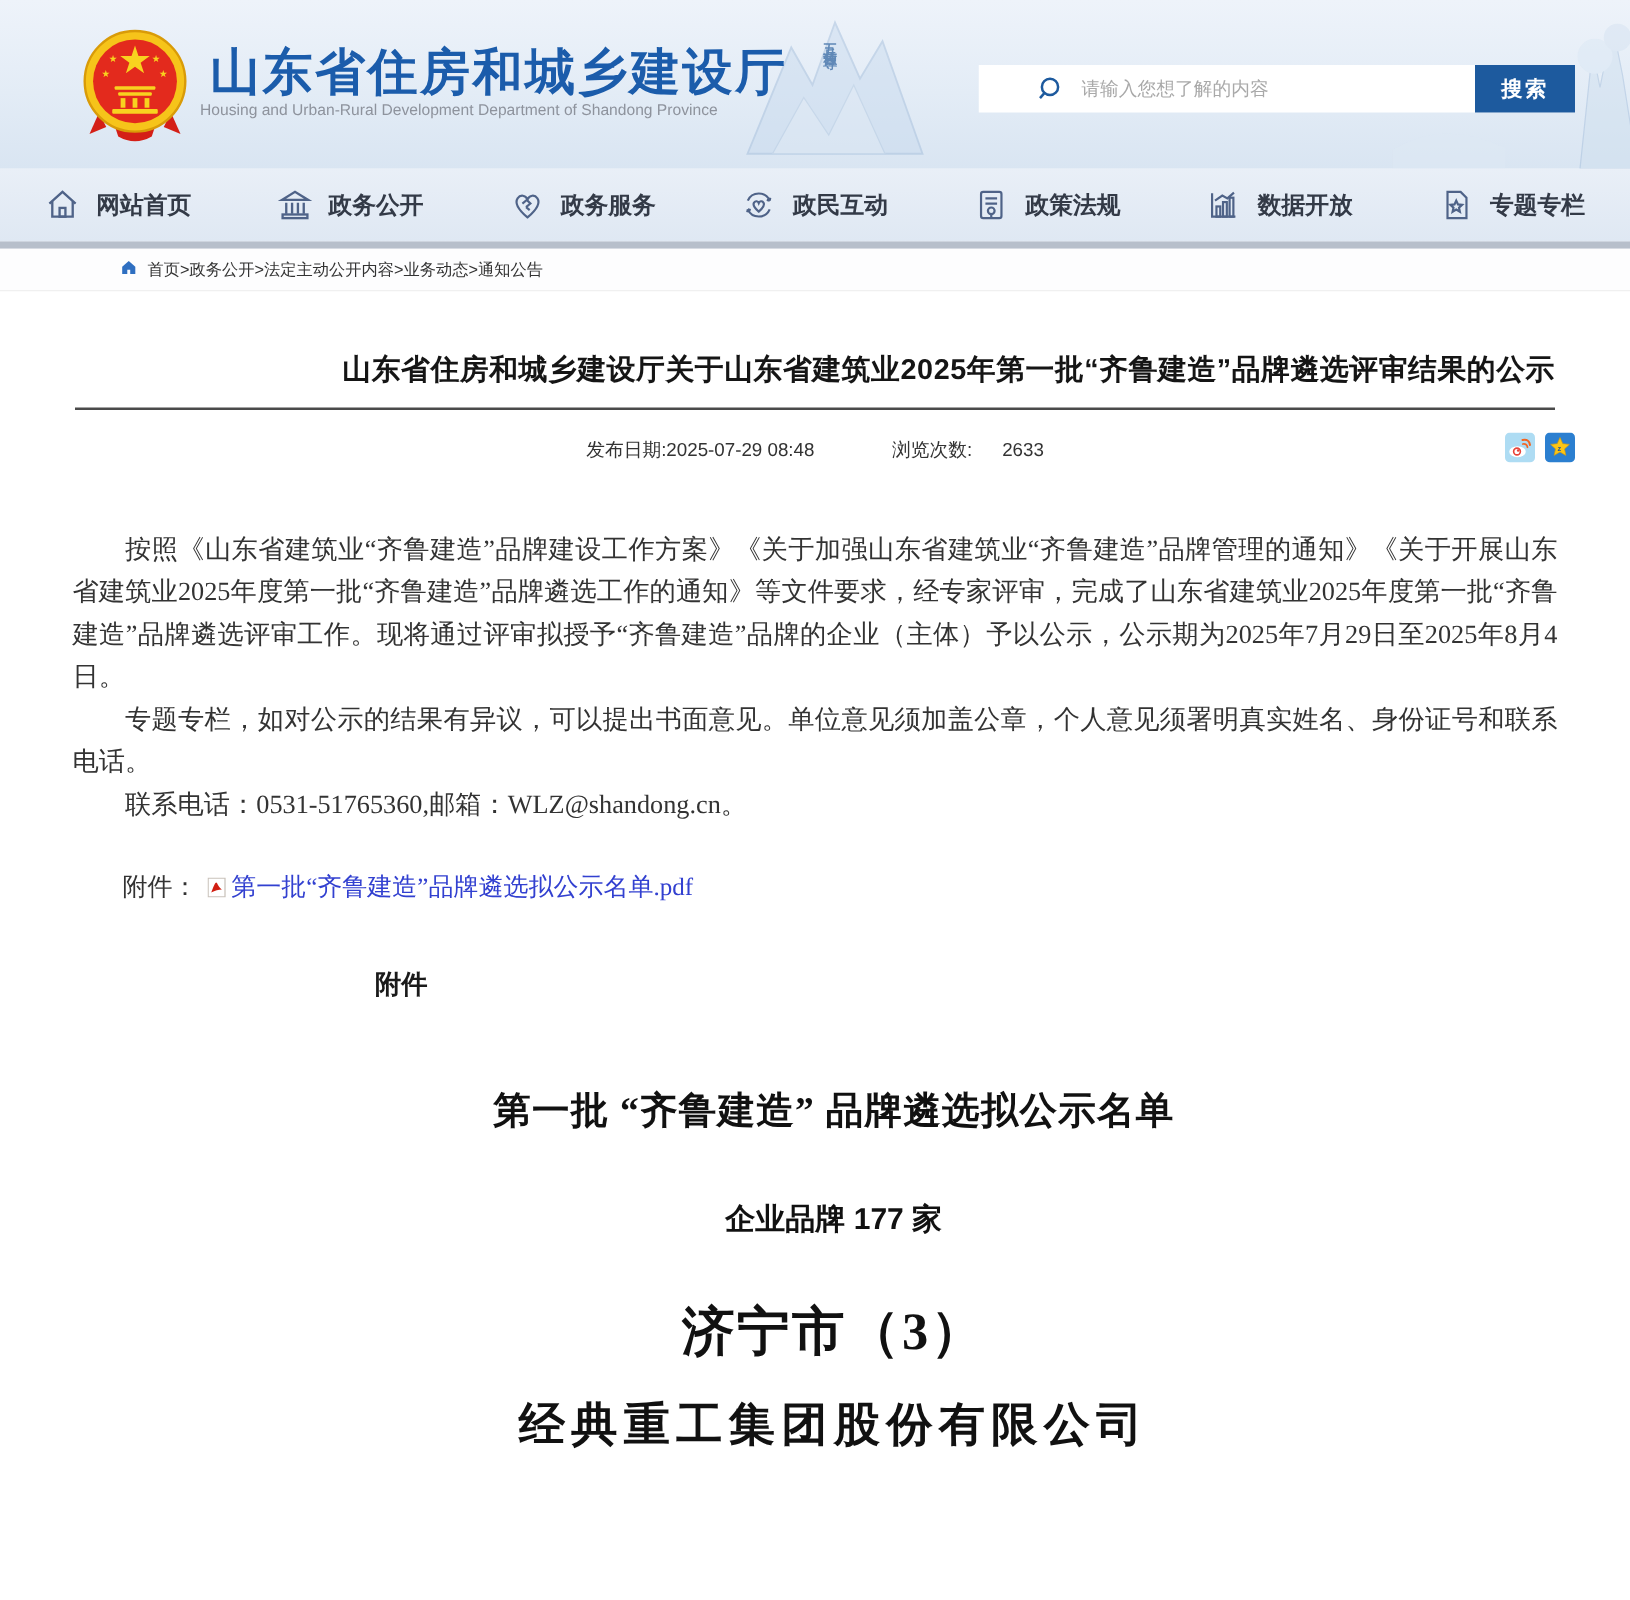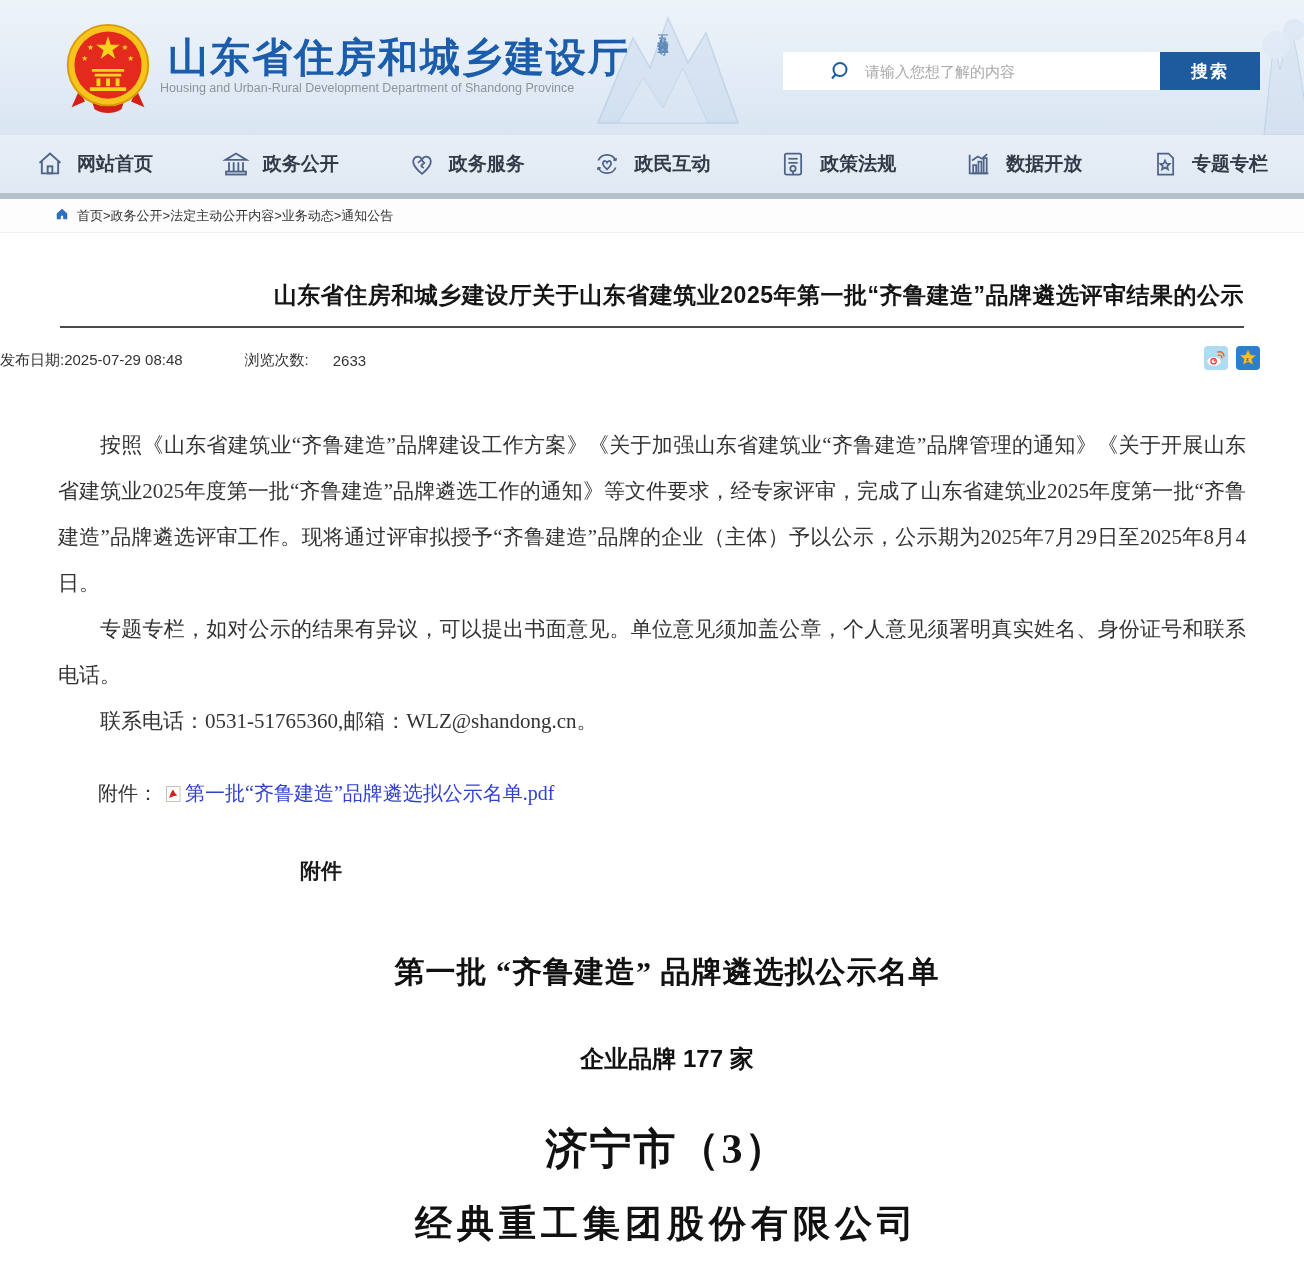--- a/index.html
+++ b/index.html
@@ -17,49 +17,49 @@
   .emblem { position:absolute; left:62px; top:20px; width:92px; height:94px; }
   .site-title { position:absolute; left:168px; top:30px; font-size:40px; font-weight:bold;
     color:#1b5cab; letter-spacing:2px; }
   .site-subtitle { position:absolute; left:160px; top:81px; font-size:12.5px; color:#8e939d; }
   .search-bar { position:absolute; left:783px; top:52px; width:477px; height:38px;
     background:#ffffff; display:flex; align-items:center;padding-left:28px; }
   .search-icon-wrap { padding-left:18px; display:flex; align-items:center; }
   .search-input { flex:1; height:100%; border:none; outline:none; background:transparent;
     font-size:15px; color:#333; padding-left:14px; }
   .search-input::placeholder { color:#a9a9a9; }
-  .search-btn { width:100px; height:38px; border:none; background:#1d5a9e; color:#fff;
+  .search-btn { width:80px; height:38px; border:none; background:#1d5a9e; color:#fff;
     font-size:17px; font-weight:bold; letter-spacing:2px; cursor:pointer; }
 
   
   .main-nav { position:relative; height:58px;
     background:linear-gradient(180deg,#e9eff7 0%,#dfe8f3 100%);
     display:flex; align-items:center; justify-content:space-between; padding:0 36px; overflow:visible; }
   .nav-item { display:flex; align-items:center; gap:13px; cursor:pointer; }
   .nav-item .label { font-size:19px; font-weight:bold; color:#333a47; }
   .nav-icon { display:flex; align-items:center; }
   .gray-bar { height:6px; background:#b7bfcb; }
 
   
   .breadcrumb { height:34px; background:#fdfdfe; display:flex; align-items:center;
-    padding-left:55px; gap:8px; font-size:13px; color:#333; border-bottom:1px solid #f0f0f0; }
+    padding-left:96px; gap:8px; font-size:13px; color:#333; border-bottom:1px solid #f0f0f0; }
 
   
   .article-title { text-align:right; font-size:23px; font-weight:bold; color:#151515;
     margin:47px 60px 0; letter-spacing:.5px; }
   .title-rule { margin:15px 60px 0; border:none; border-top:2px solid #4a4a4a; }
-  .meta { margin-top:20px; height:24px; display:flex; align-items:center;
+  .meta { margin-top:20px; height:24px; display:flex; justify-content:center; align-items:center;
     font-size:15px; color:#333; position:relative; }
   .meta .pub { margin-right:62px; }
   .meta .views-value { margin-left:24px; }
   .share-icons { position:absolute; right:44px; top:-2px; display:flex; gap:8px; }
   .share-icons svg { display:block; cursor:pointer; }
 
   .paragraphs { margin:50px 58px 0; font-family:"Liberation Serif","DejaVu Serif",serif;
-    font-size:21px; color:#333; line-height:46px; text-align:justify; }
+    font-size:21px; color:#333; line-height:34px; text-align:justify; }
   .paragraphs p { text-indent:2em; }
 
   .attachment-row { margin:36px 58px 0; font-family:"Liberation Serif","DejaVu Serif",serif;
     font-size:20px; color:#333; padding-left:2em; display:flex; align-items:center; gap:2px; }
   .pdf-icon { margin:0 2px 0 6px; display:inline-flex; }
   .attach-link { color:#3240d0; text-decoration:none; cursor:pointer; }
 
   
   .doc-preview { margin-left:30px; font-family:"Liberation Serif","DejaVu Serif",serif; color:#111; }
   .doc-heading { margin:50px 0 0 270px; font-family:"Liberation Sans","DejaVu Sans",sans-serif;

